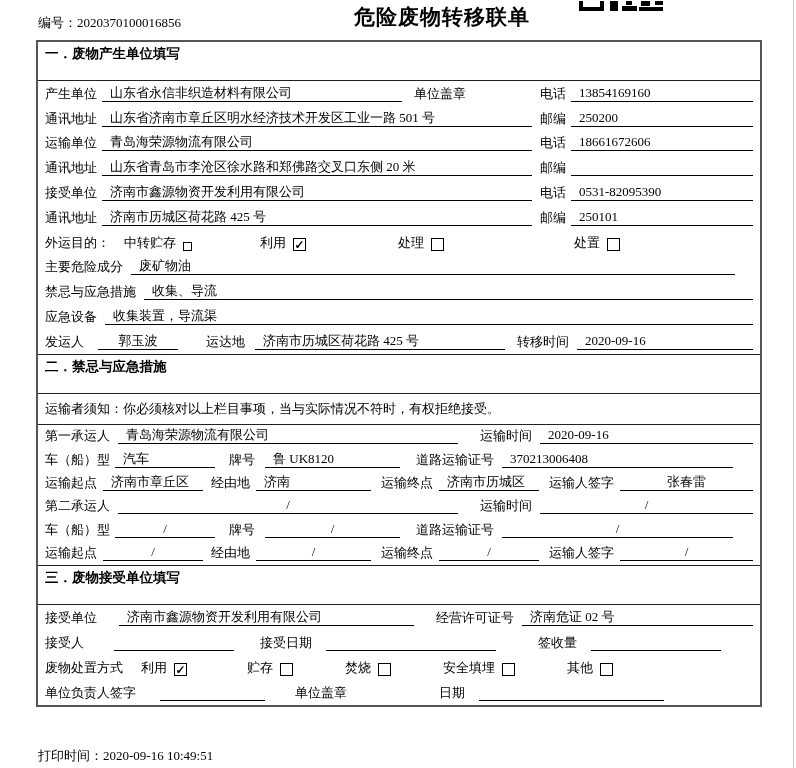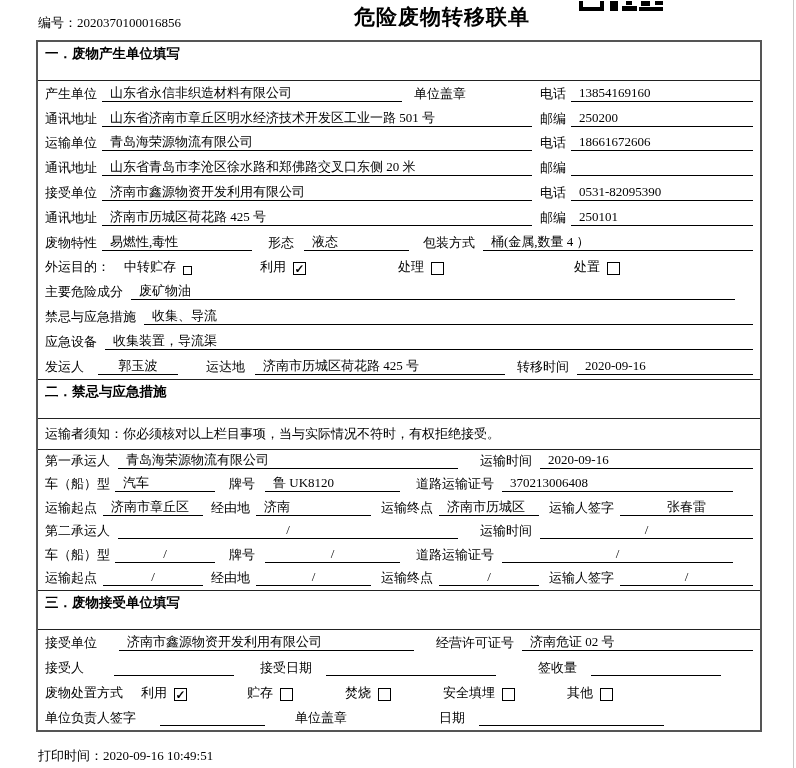--- a/index.html
+++ b/index.html
@@ -92,28 +92,20 @@
       <span class="lbl" style="margin-left:8px">电话</span>
       <span class="val w182" style="margin-left:5px">0531-82095390</span>
     </div>
     <div class="row">
       <span class="lbl">通讯地址</span>
       <span class="val fx" style="margin-left:5px">济南市历城区荷花路 425 号</span>
       <span class="lbl" style="margin-left:8px">邮编</span>
       <span class="val w182" style="margin-left:5px">250101</span>
     </div>
     <div class="row">
-      <span class="lbl">废物特性</span>
-      <span class="val w150" style="margin-left:5px">易燃性,毒性</span>
-      <span class="lbl" style="margin-left:16px">形态</span>
-      <span class="val w105" style="margin-left:10px">液态</span>
-      <span class="lbl" style="margin-left:14px">包装方式</span>
-      <span class="val fx" style="margin-left:8px">桶(金属,数量  4 ）</span>
-    </div>
-    <div class="row">
       <span class="lbl">外运目的：</span>
       <span class="lbl" style="margin-left:14px">中转贮存</span>
         <span class="cb sm"></span>
       <span class="lbl" style="margin-left:68px">利用</span>
         <span class="cb">✓</span>
       <span class="lbl" style="margin-left:92px">处理</span>
         <span class="cb"></span>
       <span class="lbl" style="margin-left:130px">处置</span>
         <span class="cb"></span>
     </div>

